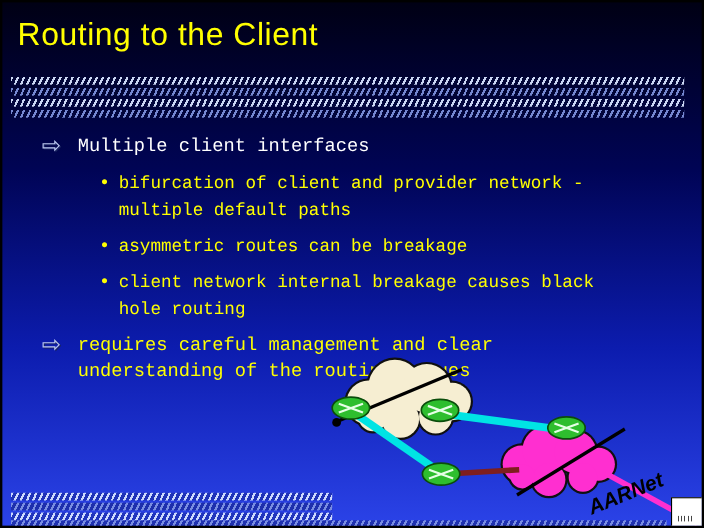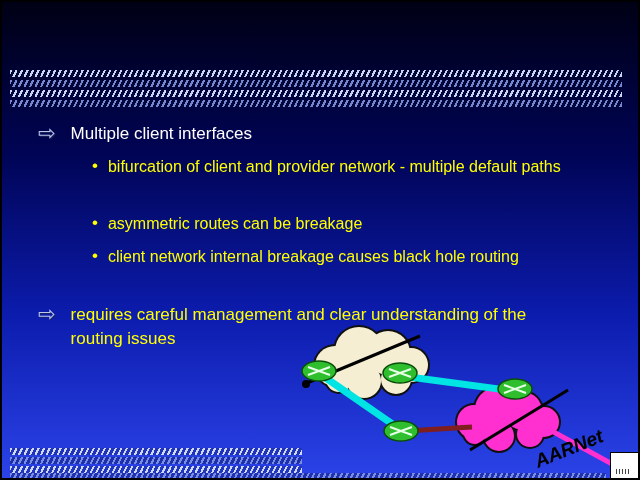--- a/index.html
+++ b/index.html
@@ -15,35 +15,36 @@
     font-size:29px; font-weight:400; color:#FFFF00; letter-spacing:0.5px;
   }
   .band { position:absolute; left:8px; height:7px; width:612px;
     background: repeating-linear-gradient(115deg, rgba(214,226,255,.95) 0 2px, rgba(10,18,70,.25) 2px 5px);
   }
   .band.alt { background: repeating-linear-gradient(115deg, rgba(130,150,225,.9) 0 2px, rgba(5,10,50,.3) 2px 5px); }
   .row { position:absolute; display:flex; align-items:flex-start; }
   .row .marker { flex:0 0 auto; }
   .arrow { font-size:21px; line-height:22px; color:#b9c6ee; text-shadow:1px 1px 0 #1a2560; margin-right:15px; }
   .dot { font-size:17px; line-height:22px; color:#FFFF00; margin-right:10px; }
-  .txt { font-size:17px; line-height:24px; }
+  .txt { font-size:17px; line-height:24px;font-family:Liberation Mono, monospace; }
   .sub .txt { font-size:16px; line-height:24px; }
   .white { color:#FFFFFF; }
   .yellow { color:#FFFF00; }
   .diagram { position:absolute; left:0; top:0; width:640px; height:480px; pointer-events:none; }
   .brand { font-size:19px; font-weight:bold; font-style:italic; fill:#000; font-family:"Liberation Sans", sans-serif; }
   .page-box { position:absolute; left:608px; top:450px; width:29px; height:27px; background:#fff; border:1px solid #000; }
   .page-box::after { content:""; position:absolute; left:5px; bottom:4px; width:14px; height:5px;
     background: repeating-linear-gradient(90deg,#444 0 1px, transparent 1px 3px); }
 </style>
 </head>
 <body>
 
 <div class="slide">
 
+  <h1 class="title">Routing to the Client</h1>
 
   <div class="band" style="top:68px"></div>
   <div class="band alt" style="top:78px"></div>
   <div class="band" style="top:88px"></div>
   <div class="band alt" style="top:98px"></div>
 
   <div class="row lvl1" style="left:36px; top:120px">
     <span class="marker arrow">⇨</span>
     <div class="txt white" style="width:430px">Multiple client interfaces</div>
   </div>

